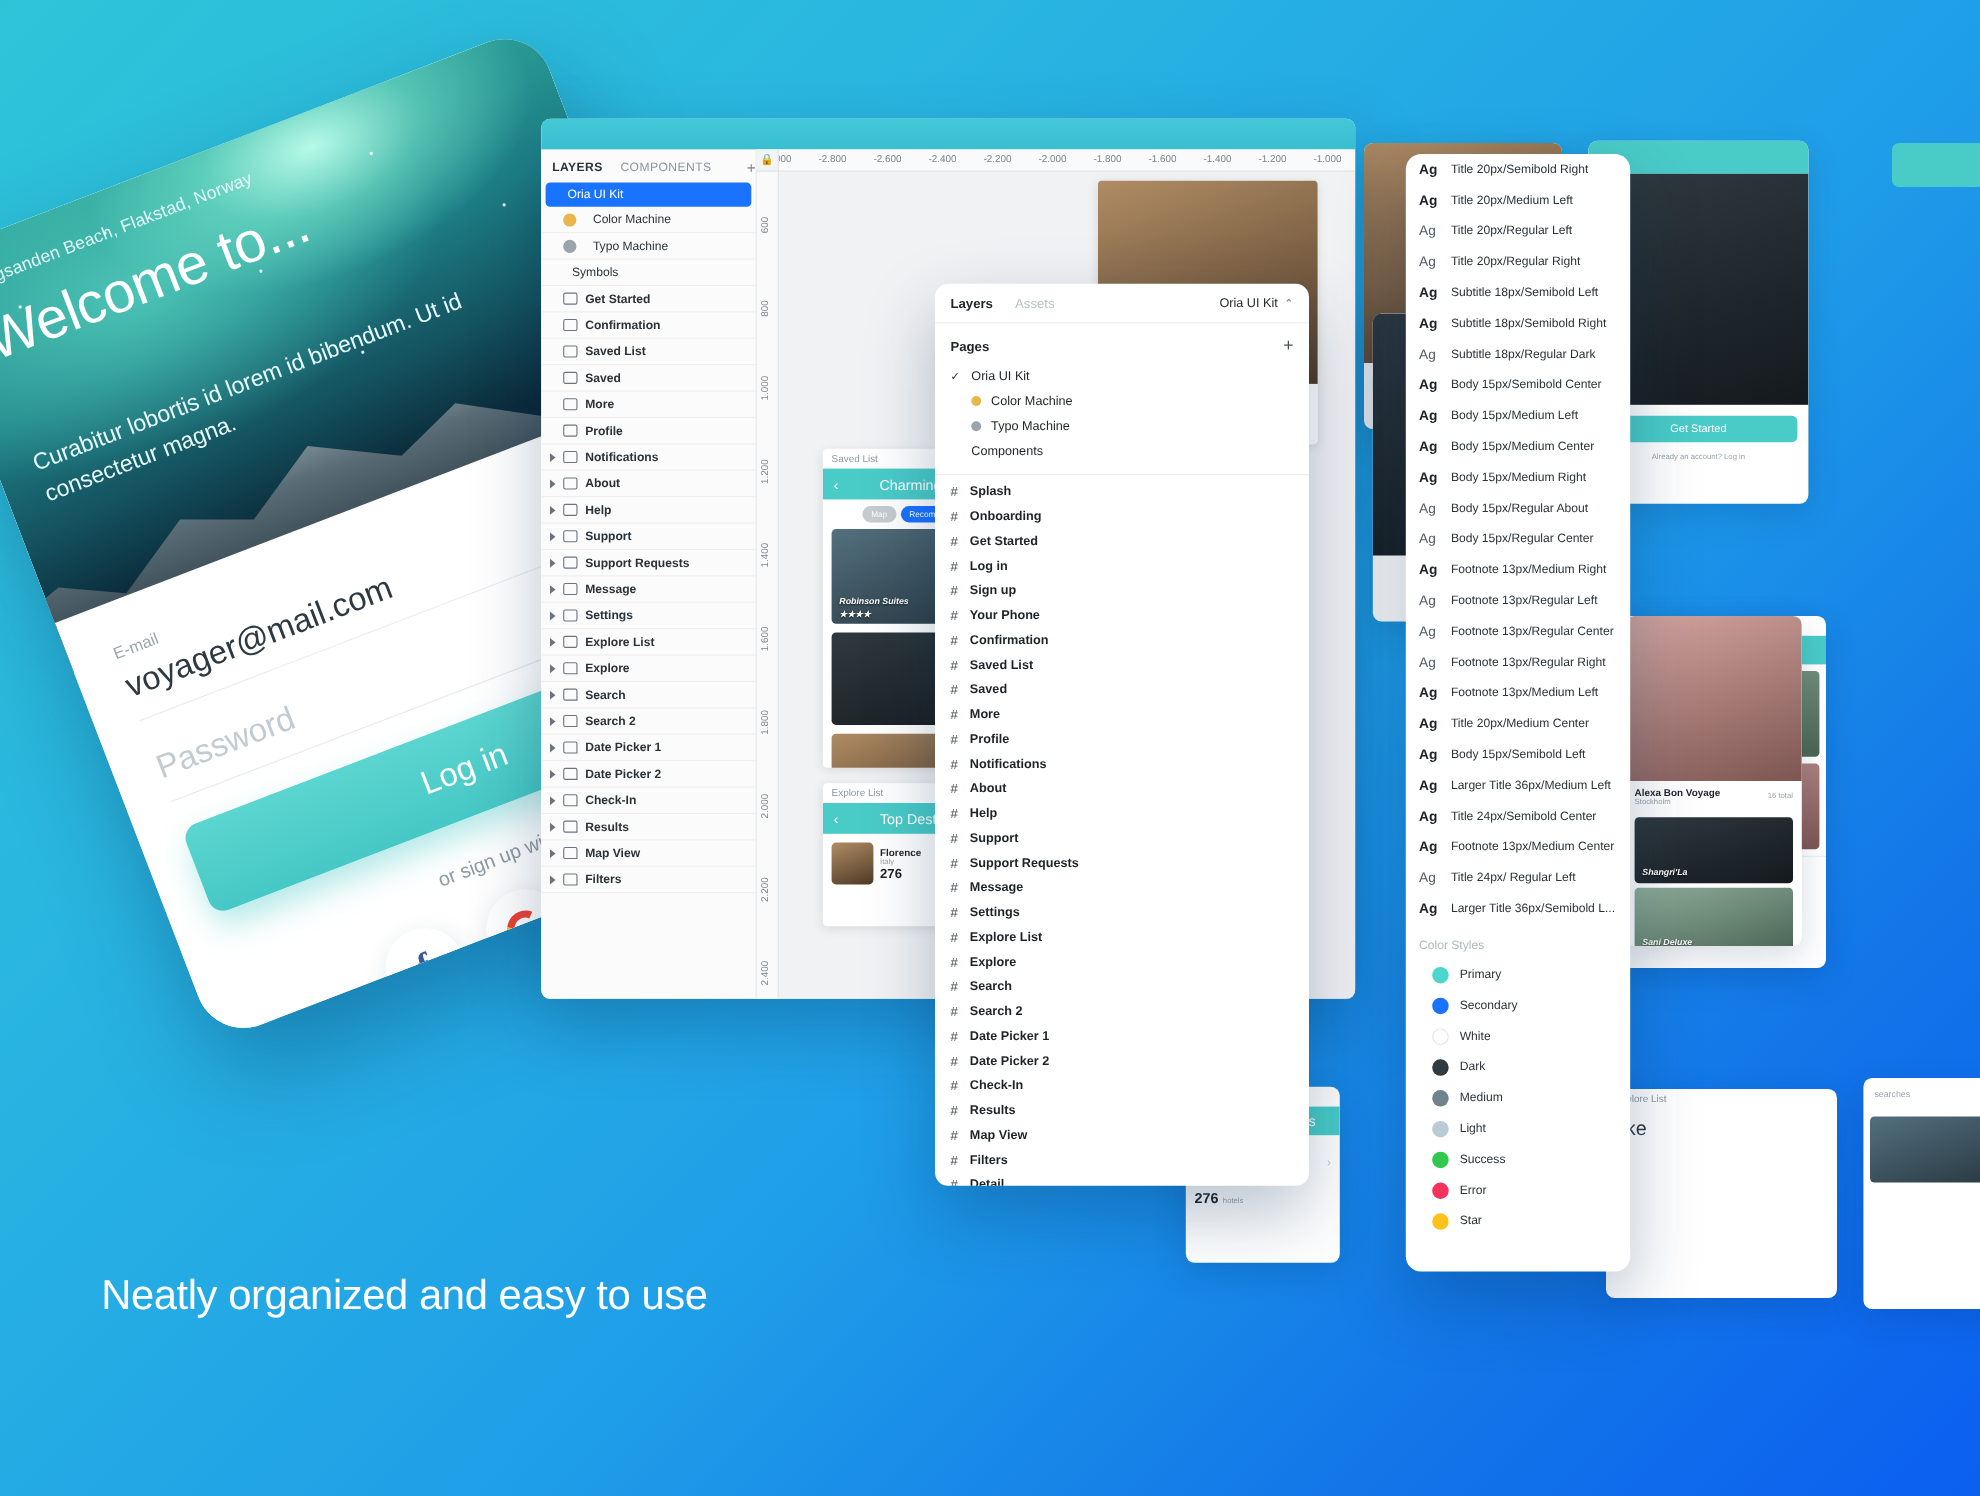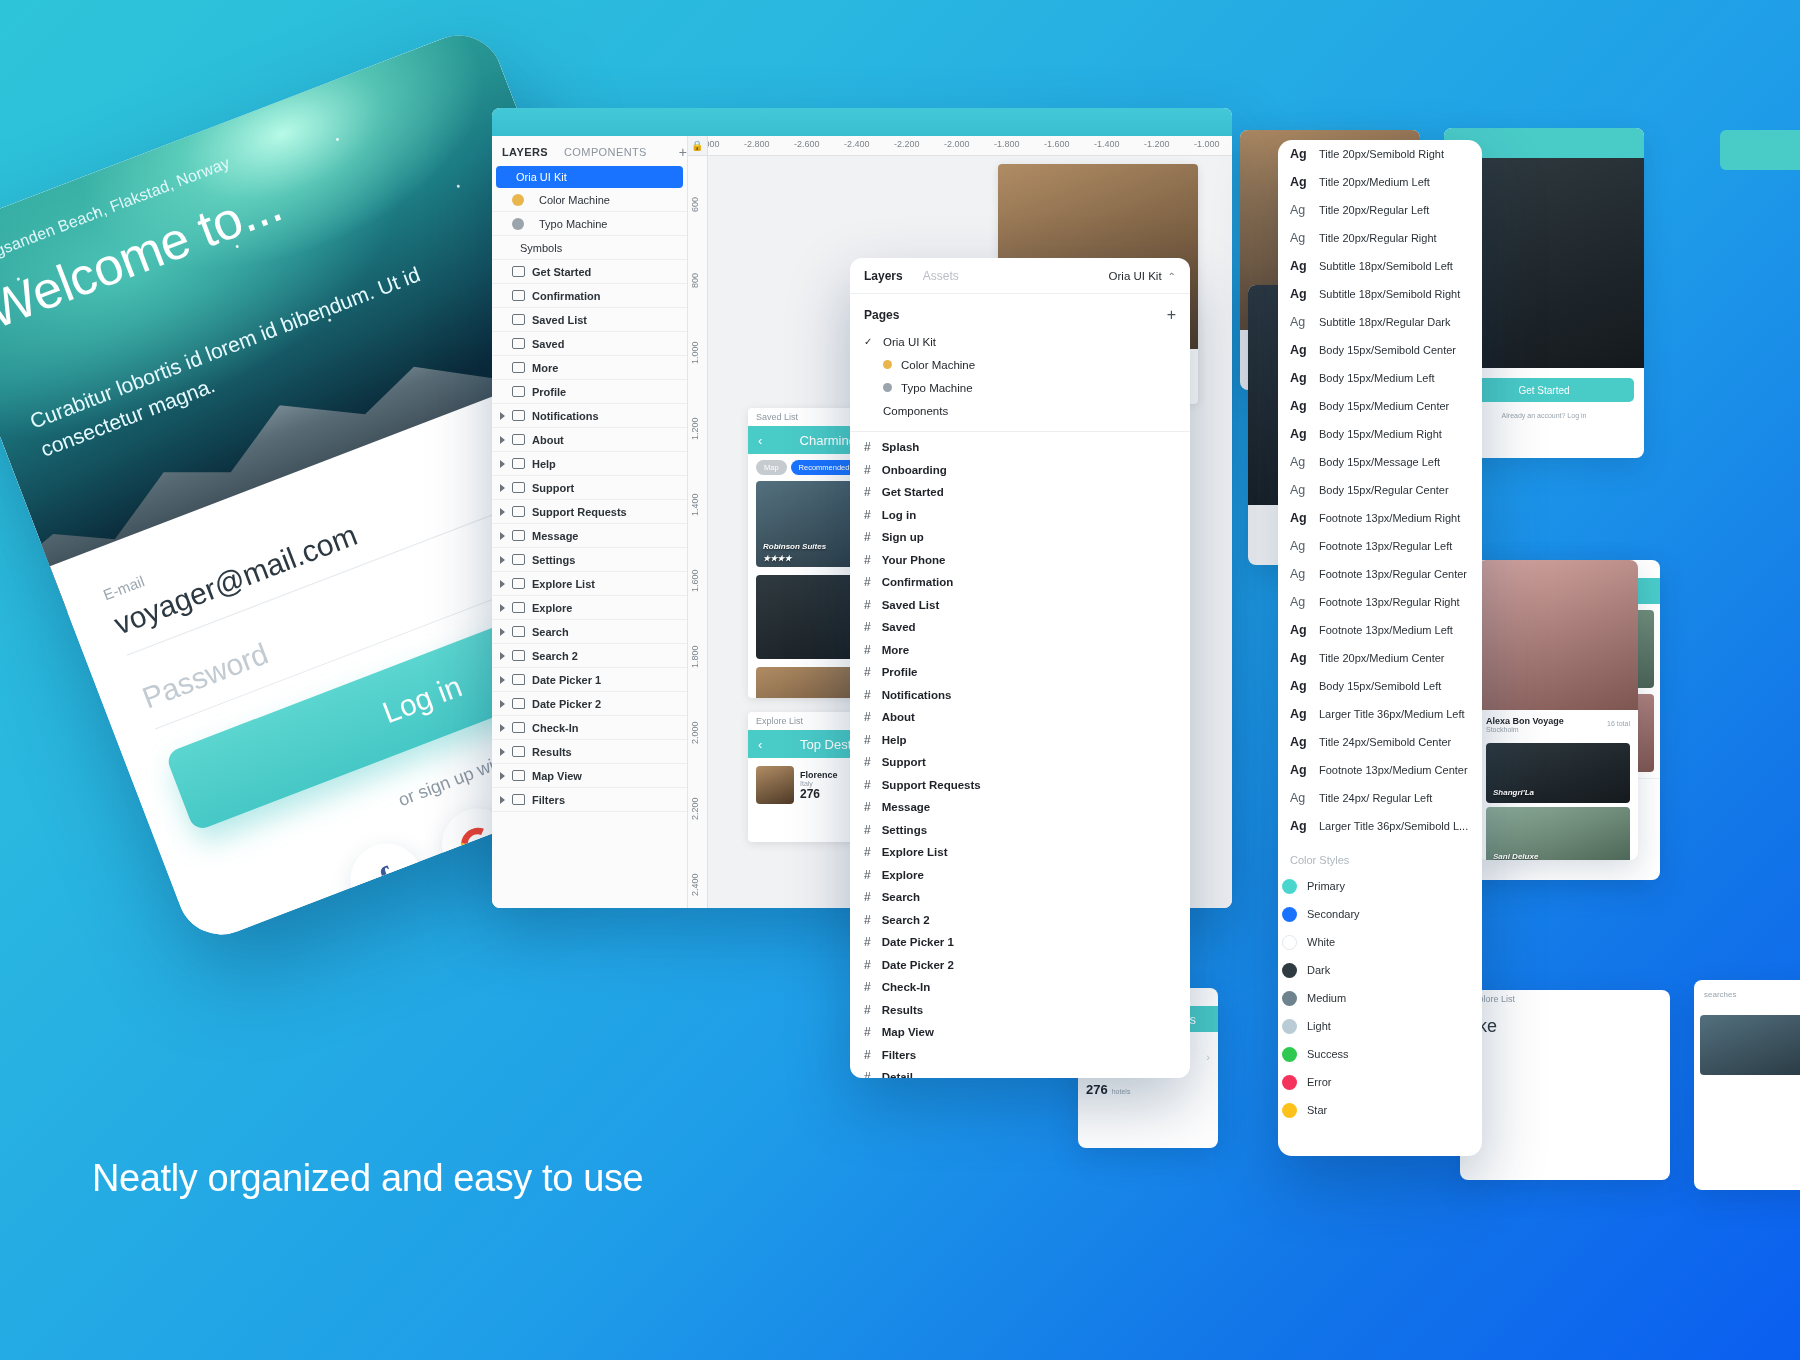--- a/index.html
+++ b/index.html
@@ -120,32 +120,32 @@
   .fg-hash { color:#4a5159; font-size: 12px; font-weight:400; flex:none; }
 
   
   .styles { left: 1278px; top: 140px; width: 204px; height: 1016px; border-radius: 14px; }
   .st-row { display:flex; align-items:center; gap:9px; height: 28px; padding: 0 12px; font-size: 11px; color:#2b3238; white-space:nowrap; }
   .st-ag { font-size: 12.5px; color:#1f2329; flex:none; width: 20px; }
   .st-ag.semibold { font-weight:700; }
   .st-ag.medium { font-weight:600; }
   .st-ag.regular { font-weight:400; color:#55606a; }
   .st-sec { padding: 14px 12px 6px; font-size: 11px; color:#b0b7bd; }
-  .st-c { display:flex; align-items:center; gap:10px; height: 28px; padding: 0 4px; font-size: 11px; color:#2b3238; }
+  .st-c { display:flex; align-items:center; gap:10px; height: 28px; padding: 0 24px; font-size: 11px; color:#2b3238; }
   .sw { width: 15px; height: 15px; border-radius:50%; flex:none; }
   .sw.white { border:1px solid #e3e7ea; }
 
   
   .mockcol { position:absolute; }
   .mock { position:absolute; background:#fff; border-radius:8px; box-shadow:0 10px 30px rgba(0,40,80,.16); overflow:hidden; }
   .m-head { background:#49cbc8; color:#fff; display:flex; align-items:center; justify-content:center; font-size:13px; font-weight:500; position:relative; }
   .m-back { position:absolute; left:10px; font-size:13px; }
   .m-label { font-size:9px; color:#8d98a1; }
   .chip { border-radius:10px; font-size:7.5px; padding:3px 8px; color:#fff; }
-  .chip.g { background:rgba(140,152,160,.5); }
+  .chip.g { background:rgba(140,152,160,.5);margin-left:28px; }
   .chip.b { background:#1a73ff; }
   .ph-img { background: linear-gradient(160deg,#53707e,#24333c); position:relative;font-style:italic; }
   .ph-img.warm { background: linear-gradient(160deg,#b08c64,#4e3a27); }
   .ph-img.dark { background: linear-gradient(160deg,#2f3a40,#14191d); }
   .ph-img.green { background: linear-gradient(160deg,#8fae9a,#4a6354); }
   .ph-img.rose { background: linear-gradient(160deg,#d3a5a0,#7d5551); }
   .ph-cap { position:absolute; left:7px; bottom:6px; color:#fff; font-size:8px; font-weight:700; text-shadow:0 1px 2px rgba(0,0,0,.6); }
   .ph-price { position:absolute; right:8px; bottom:14px; color:#1f2329; font-size:11px; font-weight:700; }
   .ph-tabbar { display:flex; align-items:center; justify-content:space-around; height:26px; border-top:1px solid #eef0f2; color:#9aa4ac; font-size:12px; }
   .fab { position:absolute; width:22px; height:22px; border-radius:50%; display:flex;align-items:center;justify-content:center; font-size:10px; color:#fff; box-shadow:0 4px 10px rgba(0,0,0,.2); }
@@ -746,21 +746,21 @@
         <div class="st-row">
           <span class="st-ag medium">Ag</span>
           <span>Body 15px/Medium Center</span>
         </div>
         <div class="st-row">
           <span class="st-ag medium">Ag</span>
           <span>Body 15px/Medium Right</span>
         </div>
         <div class="st-row">
           <span class="st-ag regular">Ag</span>
-          <span>Body 15px/Message Left</span>
+          <span>Body 15px/Regular About</span>
         </div>
         <div class="st-row">
           <span class="st-ag regular">Ag</span>
           <span>Body 15px/Regular Center</span>
         </div>
         <div class="st-row">
           <span class="st-ag medium">Ag</span>
           <span>Footnote 13px/Medium Right</span>
         </div>
         <div class="st-row">

